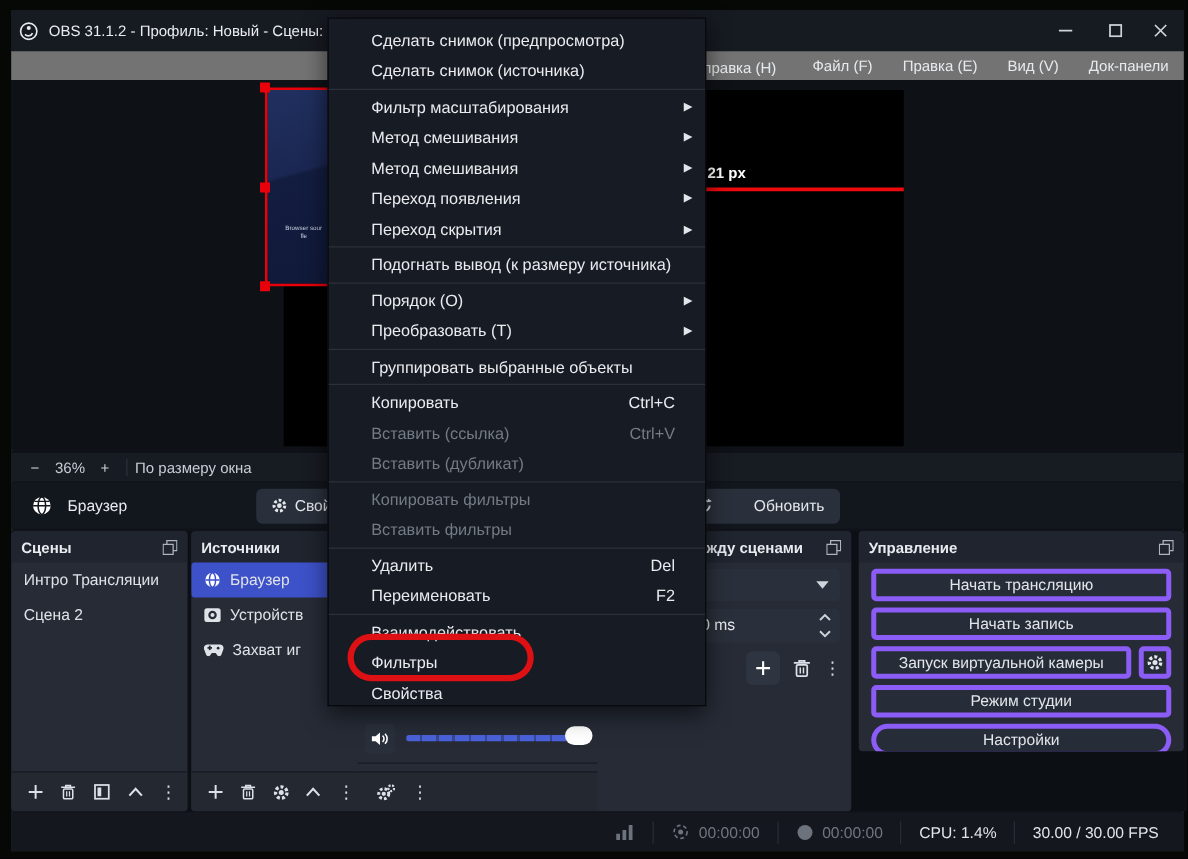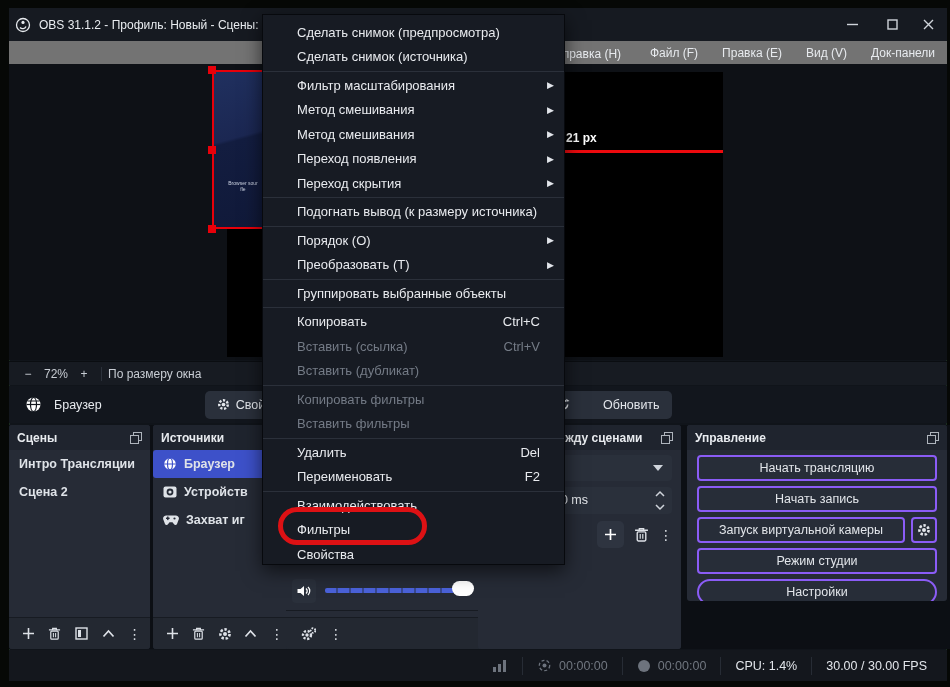--- a/index.html
+++ b/index.html
@@ -38,25 +38,25 @@
         padding:0 12px;font-size:12.5px;color:#e3e6eb;}
   
   #docks{left:9px;top:425px;width:938px;height:224px;background:#0c0f14;padding-left:20px;}
   .panel{position:absolute;background:#262b36;border-radius:3px;overflow:hidden;}
   .phead{height:25px;background:#1f242e;display:flex;align-items:center;justify-content:space-between;
          padding:0 8px;font-size:12px;font-weight:bold;color:#e8ebef;}
   .pbody{position:absolute;left:0;right:0;top:25px;bottom:31px;}
   .ptool{position:absolute;left:0;right:0;bottom:0;height:31px;background:#232831;border-top:1px solid #171b22;
          display:flex;align-items:center;gap:0;color:#dde1e7;}
   .ptool .ic{width:28px;display:flex;justify-content:center;}
-  .litem{height:28px;display:flex;align-items:center;padding:0 10px;font-size:12.5px;color:#dfe3e8;gap:7px;font-weight:bold;}
+  .litem{height:28px;display:flex;align-items:center;padding:0 10px;font-size:12.5px;color:#dfe3e8;gap:7px;}
   .litem.sel{background:#3d51c9;border-radius:3px;margin:0 0;}
   .kebab{font-size:14px;color:#d7dbe1;letter-spacing:0;}
   
-  .cbtn{position:absolute;height:26px;background:#272d38;border:2px solid #8b5cf6;border-radius:4px;
+  .cbtn{position:absolute;height:26px;background:#272d38;border:4px solid #8b5cf6;border-radius:4px;
         display:flex;align-items:center;justify-content:center;font-size:12.5px;color:#e2e5ea;box-sizing:border-box;}
   
   .field{position:absolute;background:#2a303b;border-radius:4px;box-sizing:border-box;}
   
   #volslider{position:absolute;left:33px;top:10px;width:133px;height:5px;border-radius:2px;
      background:repeating-linear-gradient(90deg,#4a61d8 0,#4a61d8 11px,#38488f 11px,#38488f 13px);}
   #volhandle{position:absolute;left:160px;top:3px;width:22px;height:15px;background:#fff;border-radius:8px;}
   
   #statusbar{left:9px;top:650px;width:938px;height:31px;background:#14171d;display:flex;align-items:center;
      justify-content:flex-end;font-size:12.5px;color:#e2e5ea;}
@@ -127,21 +127,21 @@
     <div class="handle abs" style="left:199px;top:2px;"></div>
     <div class="handle abs" style="left:199px;top:82px;"></div>
     <div class="handle abs" style="left:199px;top:161px;"></div>
 
     <div id="measureline" class="abs" style="left:491px;top:86px;"></div>
     <div id="measurelabel" class="abs" style="left:557px;top:67px;">21 px</div>
   </div>
 
   <div id="zoombar" class="abs">
     <span class="zbtn" style="margin-left:8px;">−</span>
-    <span style="width:34px;text-align:center;">72%</span>
+    <span style="width:34px;text-align:center;">36%</span>
     <span class="zbtn">+</span>
     <span class="zdiv"></span>
     <span>По размеру окна</span>
     <span style="margin-left:96px;" class="caret-down"></span>
   </div>
 
   <div id="srctoolbar" class="abs">
     <span style="margin-left:16px;">
       <svg width="17" height="17" viewBox="0 0 17 17">
           <circle cx="8.5" cy="8.5" r="7" fill="#fff"></circle>

